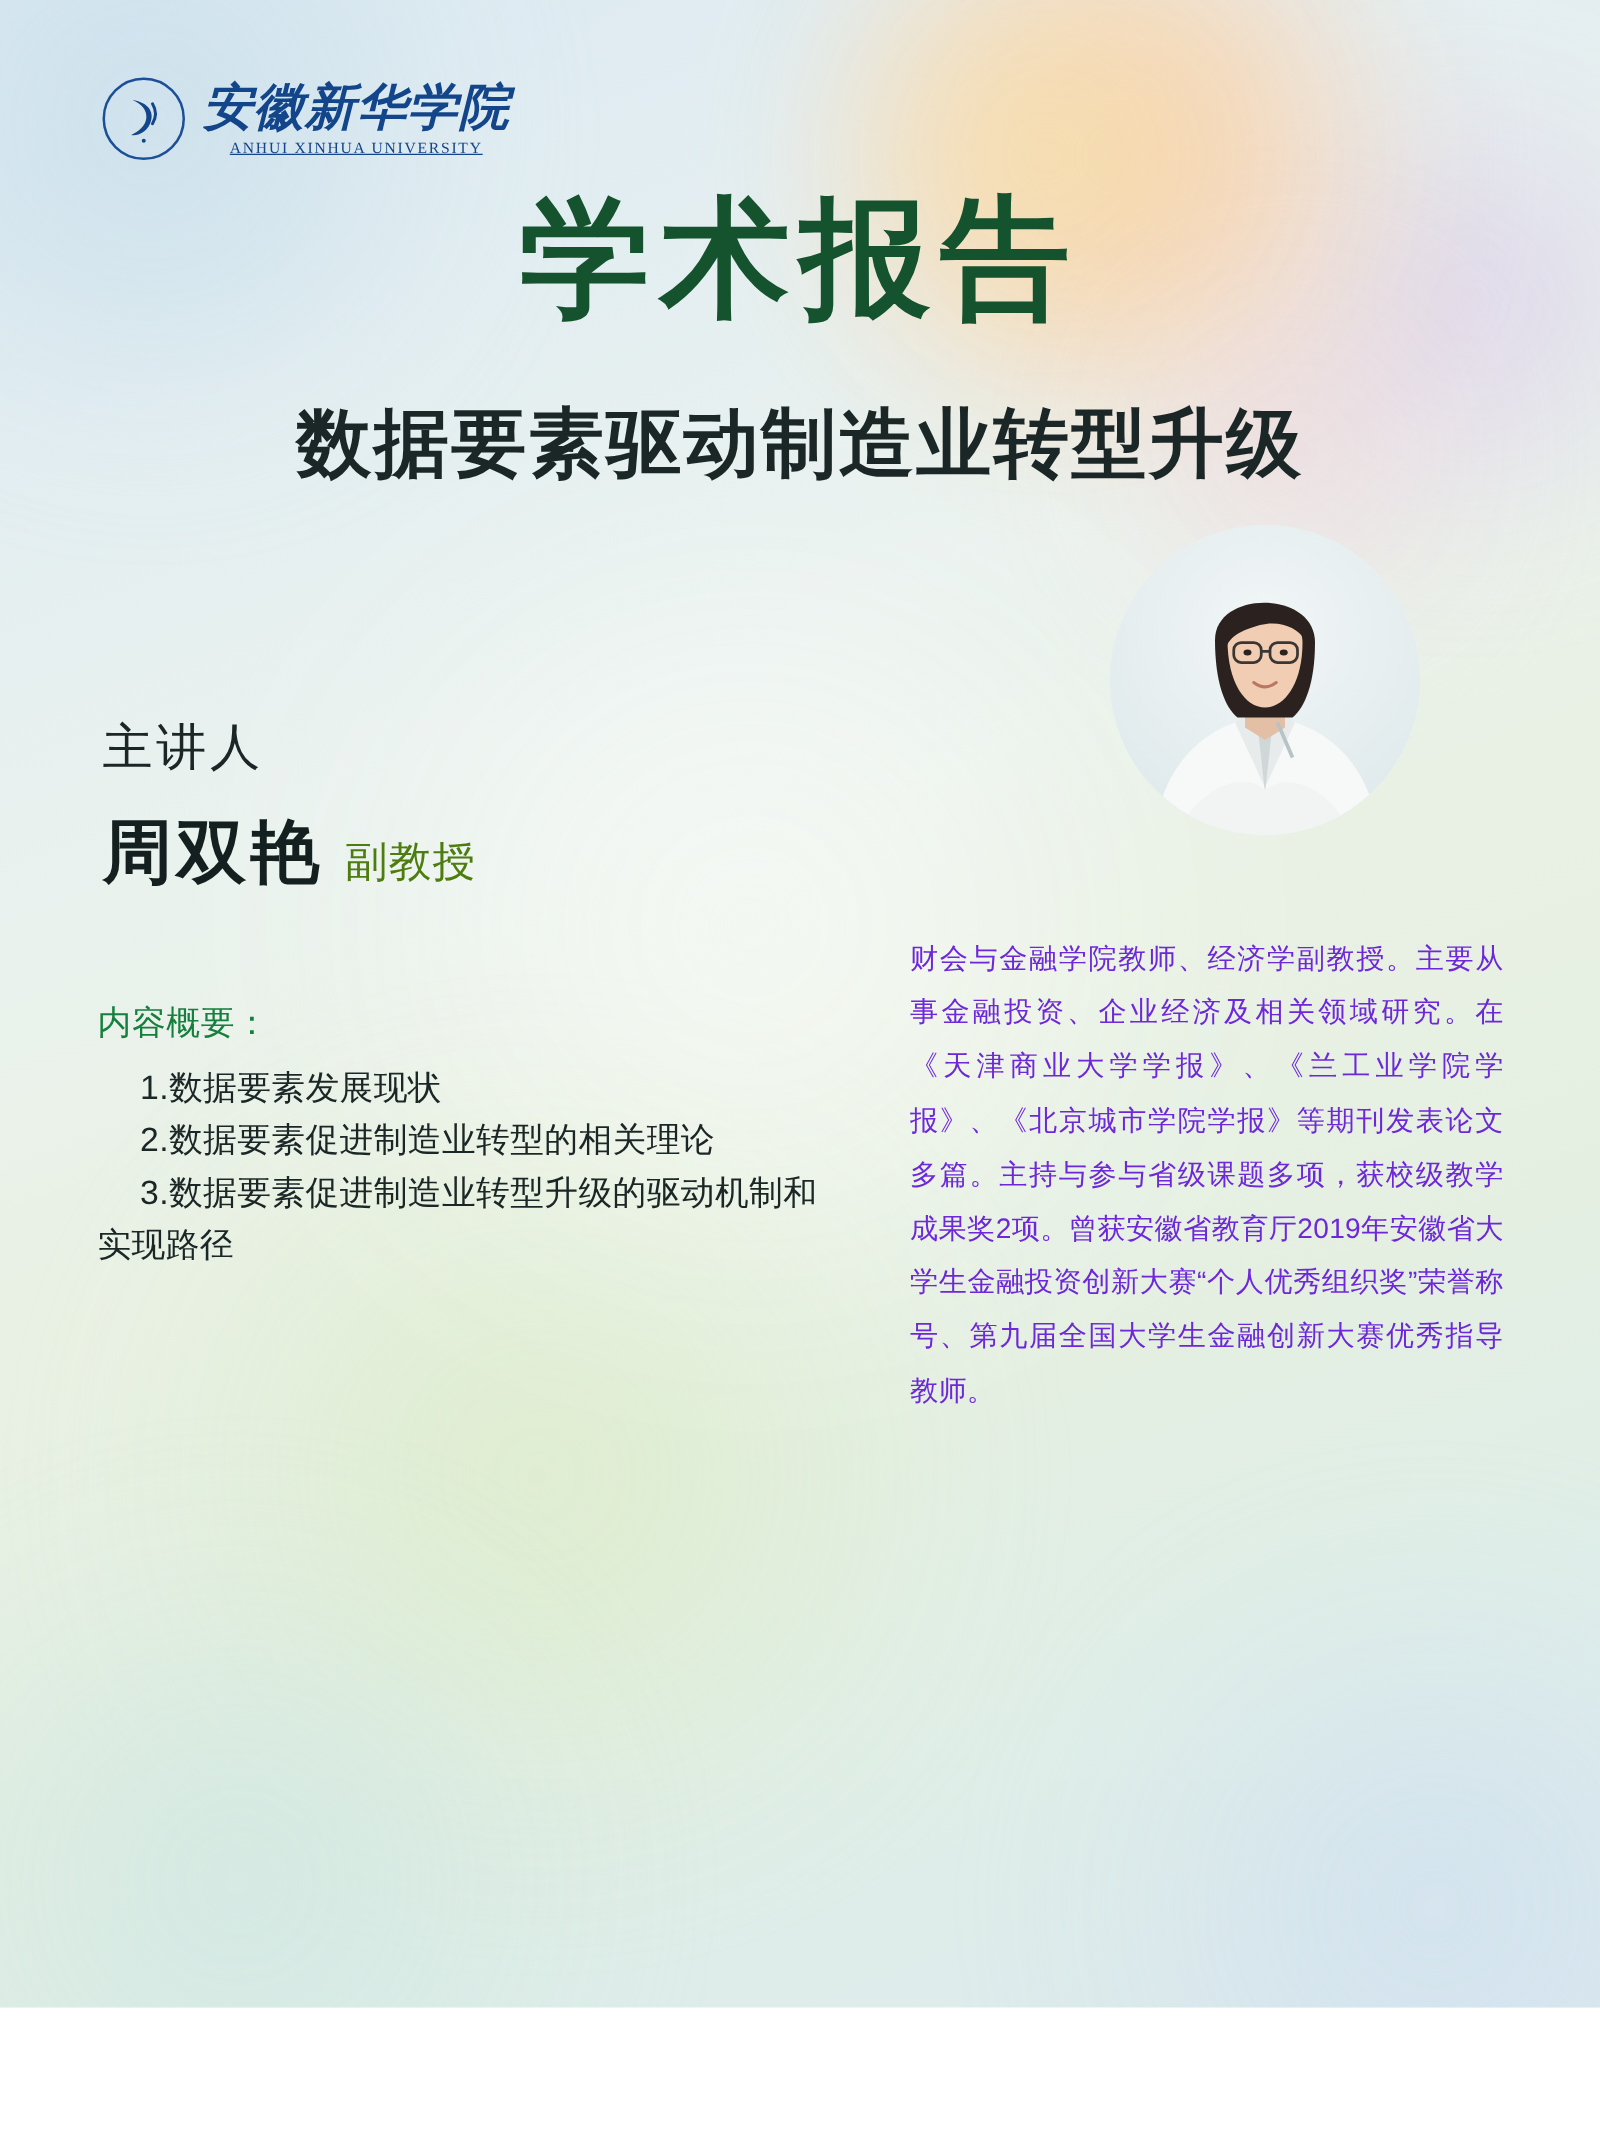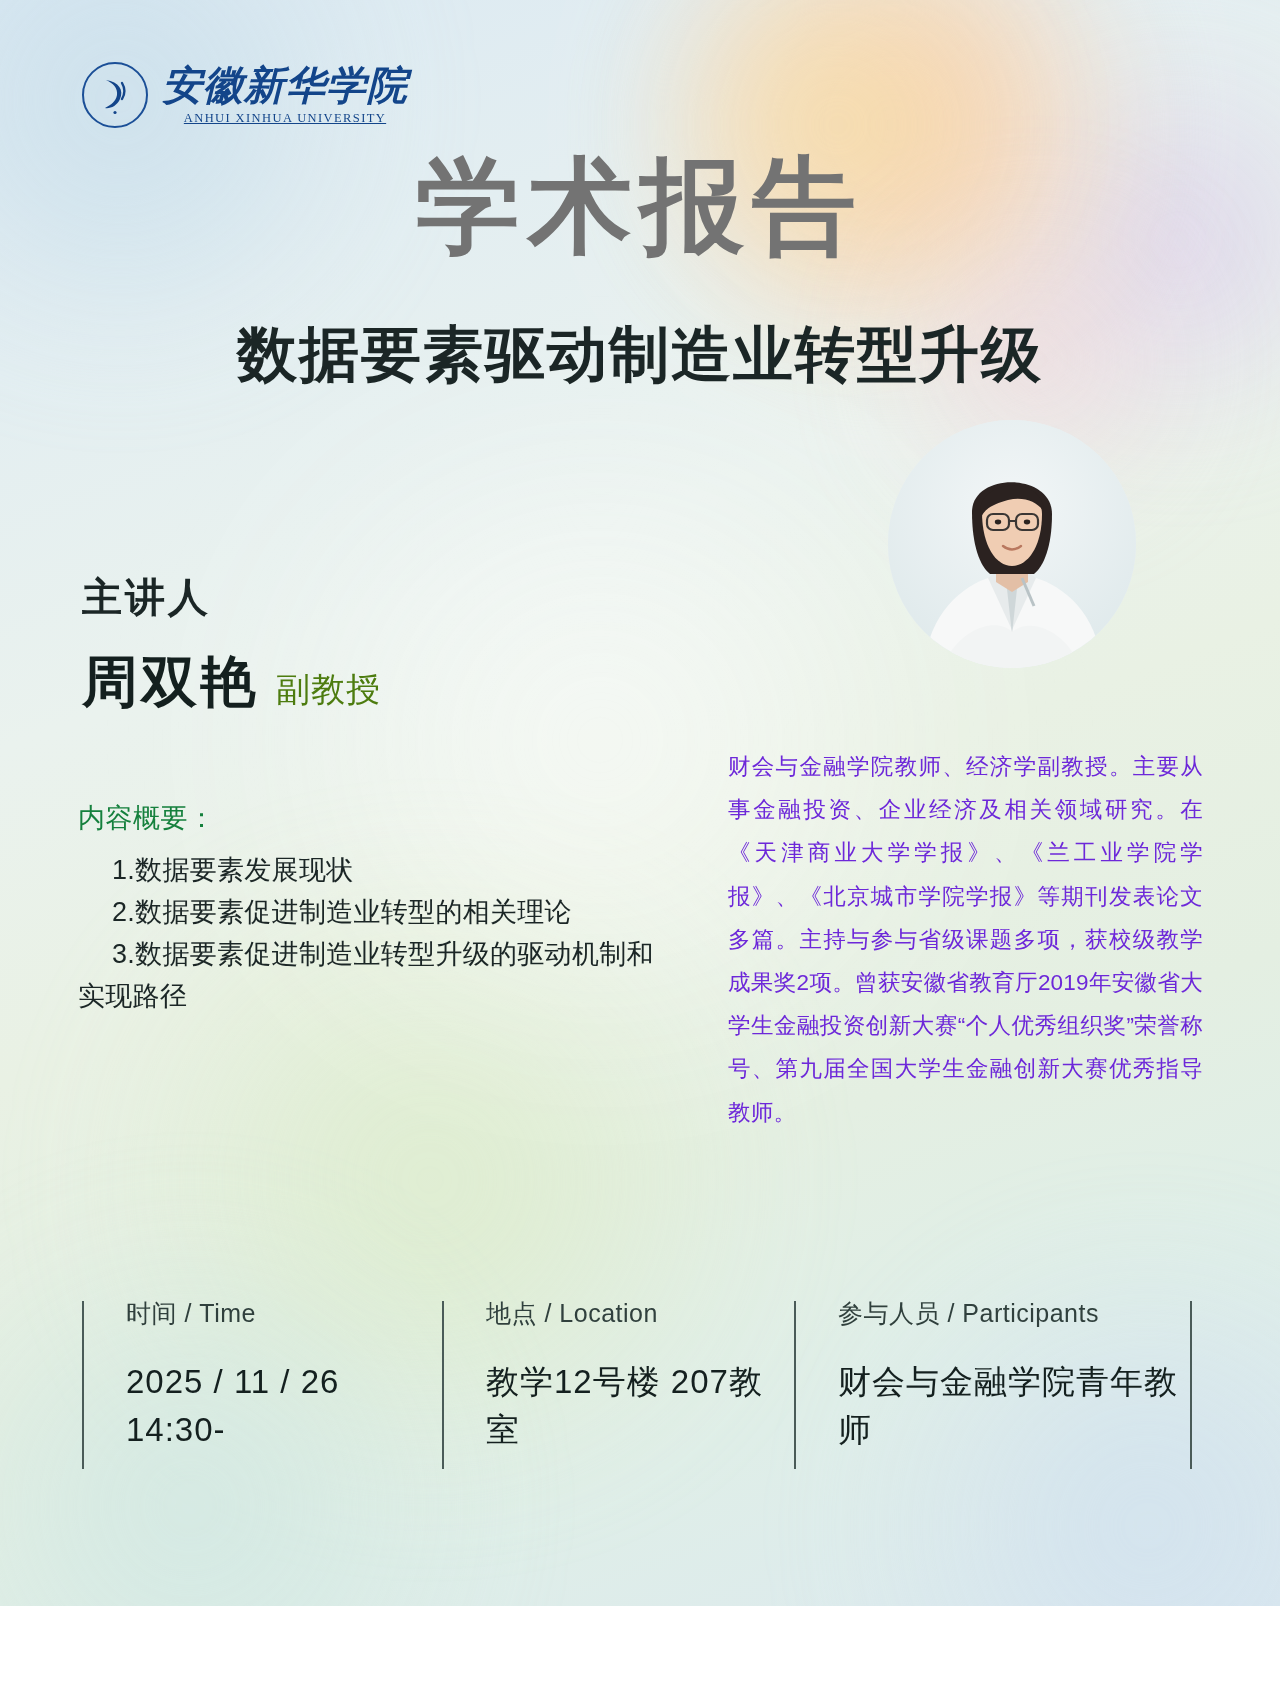--- a/index.html
+++ b/index.html
@@ -136,41 +136,41 @@
   
   .title-main {
     position: absolute;
     top: 138px;
     left: 0;
     width: 1280px;
     text-align: center;
     font-size: 104px;
     font-weight: 700;
     letter-spacing: 8px;
-    color: #737373;
+    color: #14532d;
   }
   .title-sub {
     position: absolute;
     top: 315px;
     left: 0;
     width: 1280px;
     text-align: center;
     font-size: 60px;
     font-weight: 700;
     letter-spacing: 2px;
     color: #1b2626;
   }
 
   
   .speaker-label {
     position: absolute;
     left: 82px;
     top: 570px;
     font-size: 40px;
-    font-weight: 700;
+    font-weight: 400;
     color: #1b2626;
     letter-spacing: 3px;
   }
   .speaker-row {
     position: absolute;
     left: 82px;
     top: 645px;
     display: flex;
     align-items: baseline;
     gap: 17px;
@@ -360,28 +360,14 @@
 
   <div class="outline">
     <div class="outline-heading">内容概要：</div>
     <div class="outline-item">1.数据要素发展现状</div>
     <div class="outline-item">2.数据要素促进制造业转型的相关理论</div>
     <div class="outline-item">3.数据要素促进制造业转型升级的驱动机制和实现路径</div>
   </div>
 
   <div class="bio">财会与金融学院教师、经济学副教授。主要从事金融投资、企业经济及相关领域研究。在《天津商业大学学报》、《兰工业学院学报》、《北京城市学院学报》等期刊发表论文多篇。主持与参与省级课题多项，获校级教学成果奖2项。曾获安徽省教育厅2019年安徽省大学生金融投资创新大赛“个人优秀组织奖”荣誉称号、第九届全国大学生金融创新大赛优秀指导教师。</div>
 
-  <div class="info-bar">
-    <div class="info-col c1">
-      <div class="info-label">时间 / Time</div>
-      <div class="info-value">2025 / 11 / 26 14:30-</div>
-    </div>
-    <div class="info-col c2">
-      <div class="info-label">地点 / Location</div>
-      <div class="info-value">教学12号楼 207教室</div>
-    </div>
-    <div class="info-col c3">
-      <div class="info-label">参与人员 / Participants</div>
-      <div class="info-value">财会与金融学院青年教师</div>
-    </div>
-  </div>
 
 </div>
 
 </body></html>

